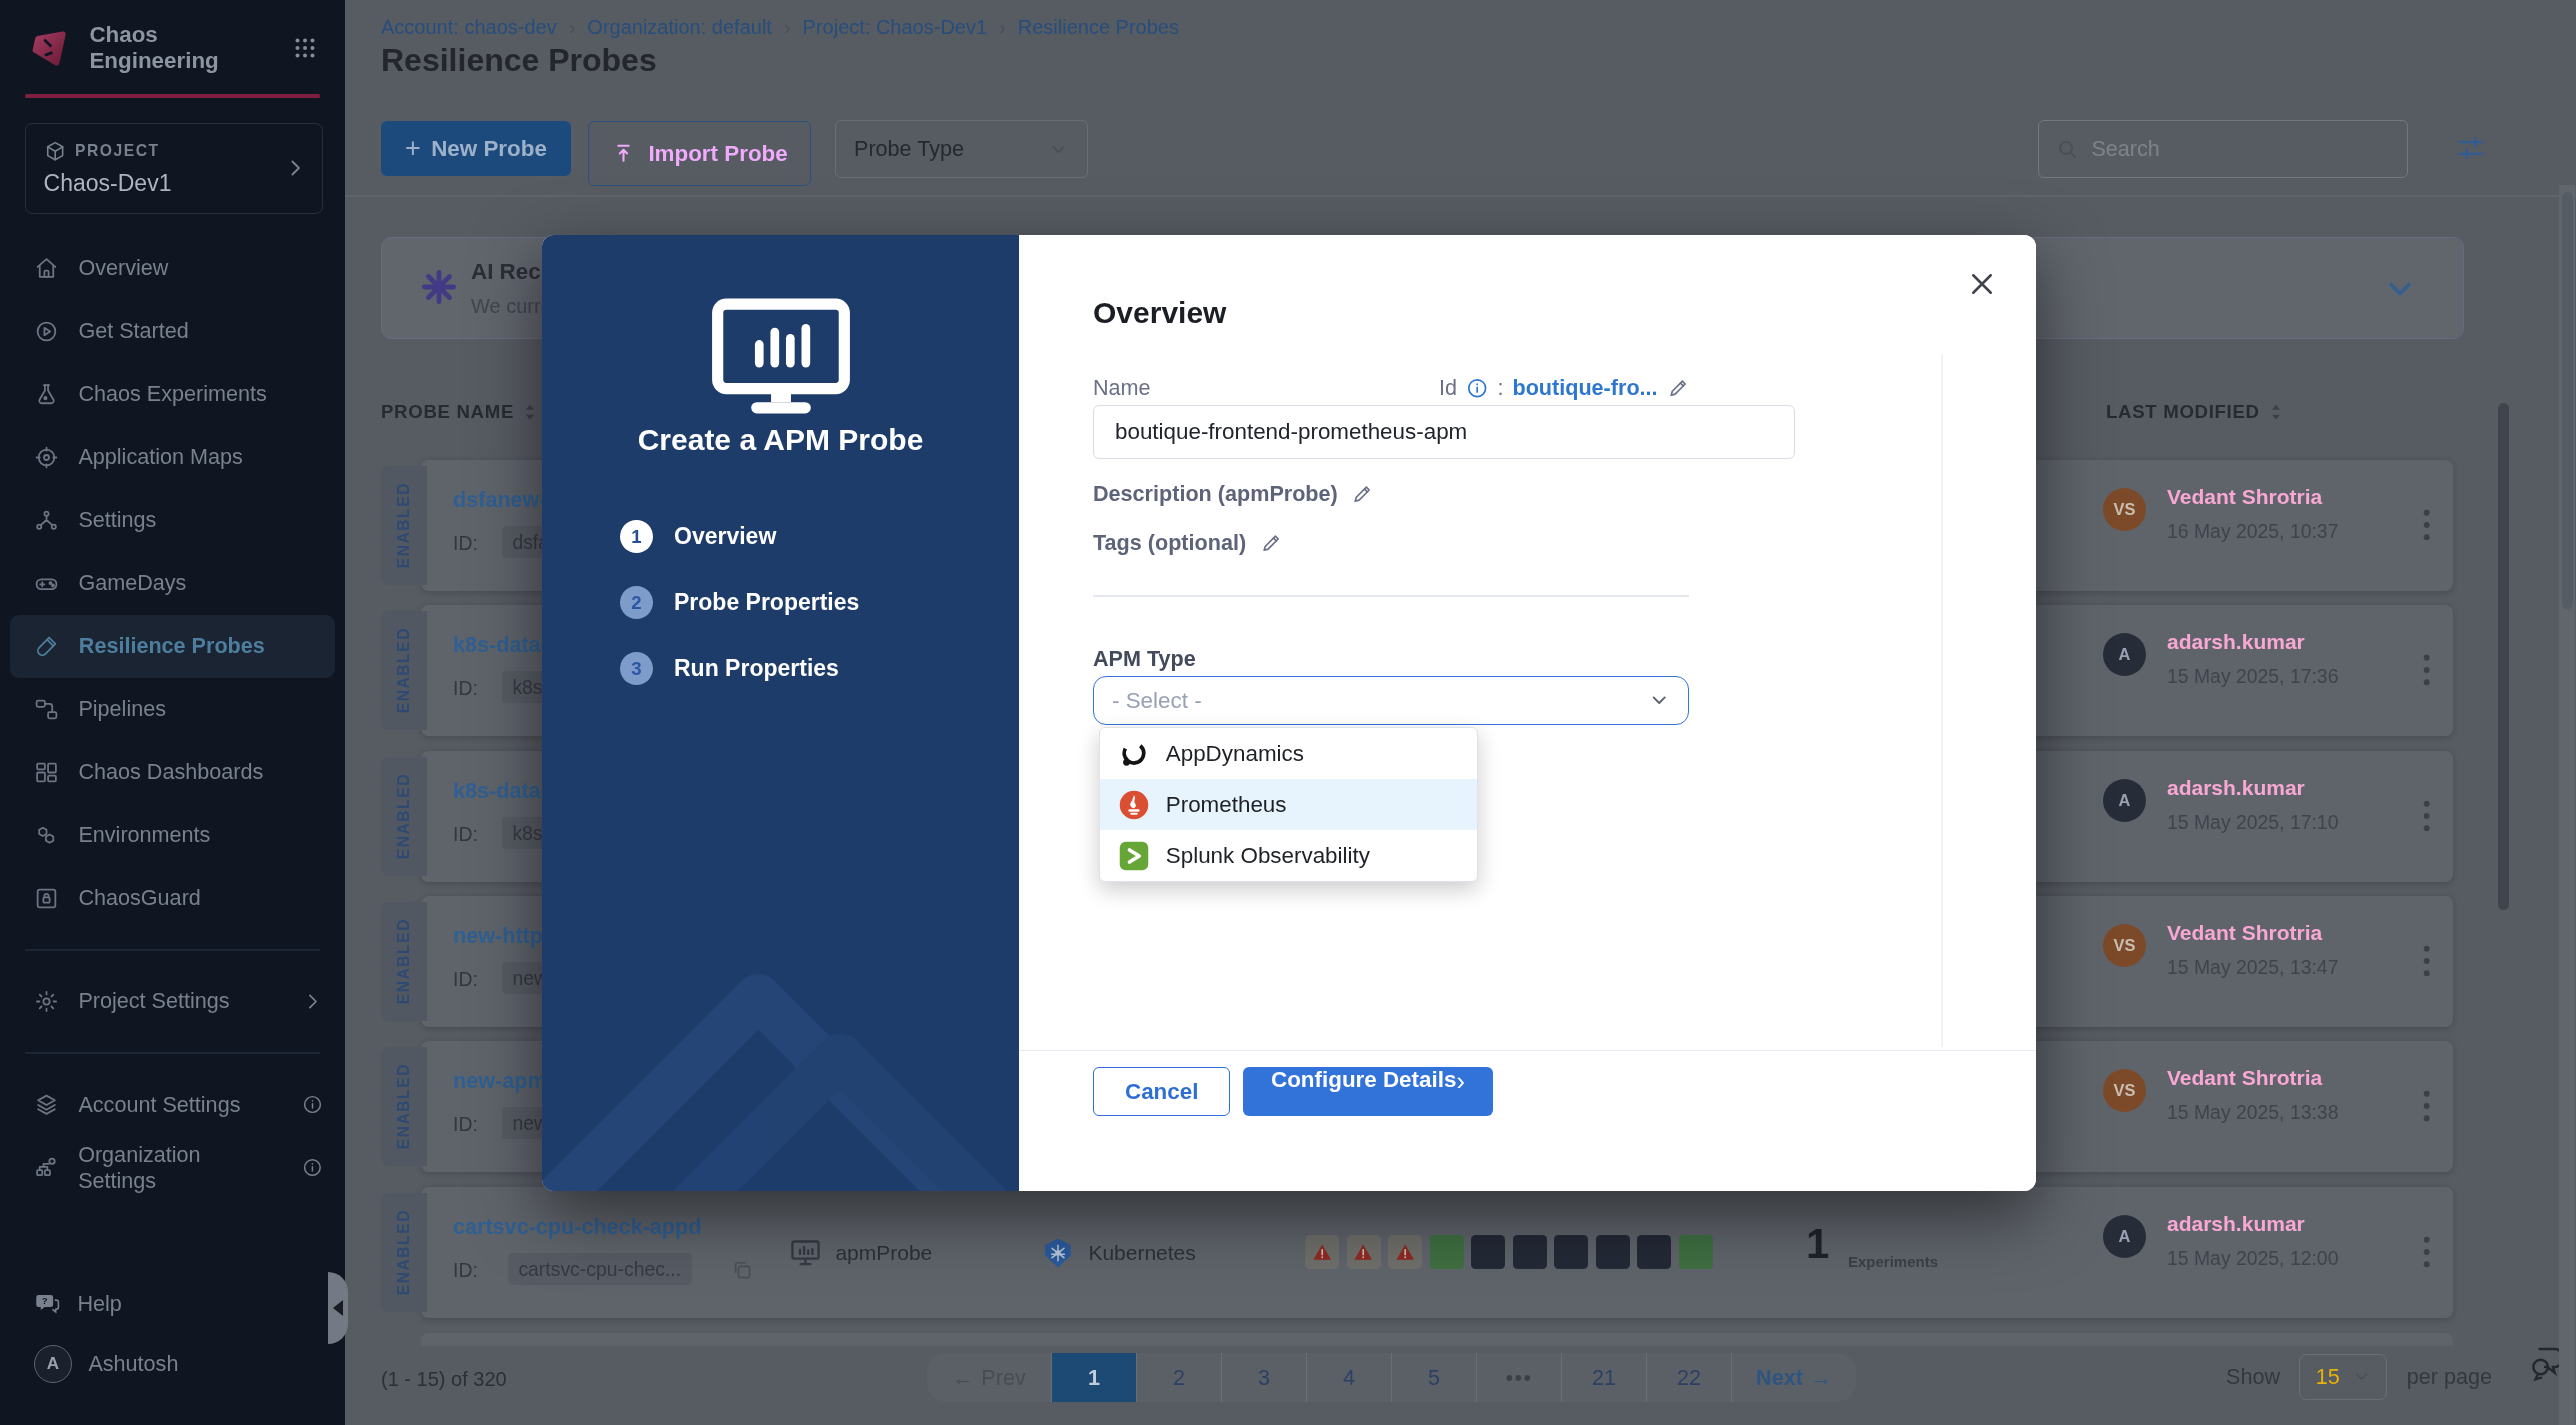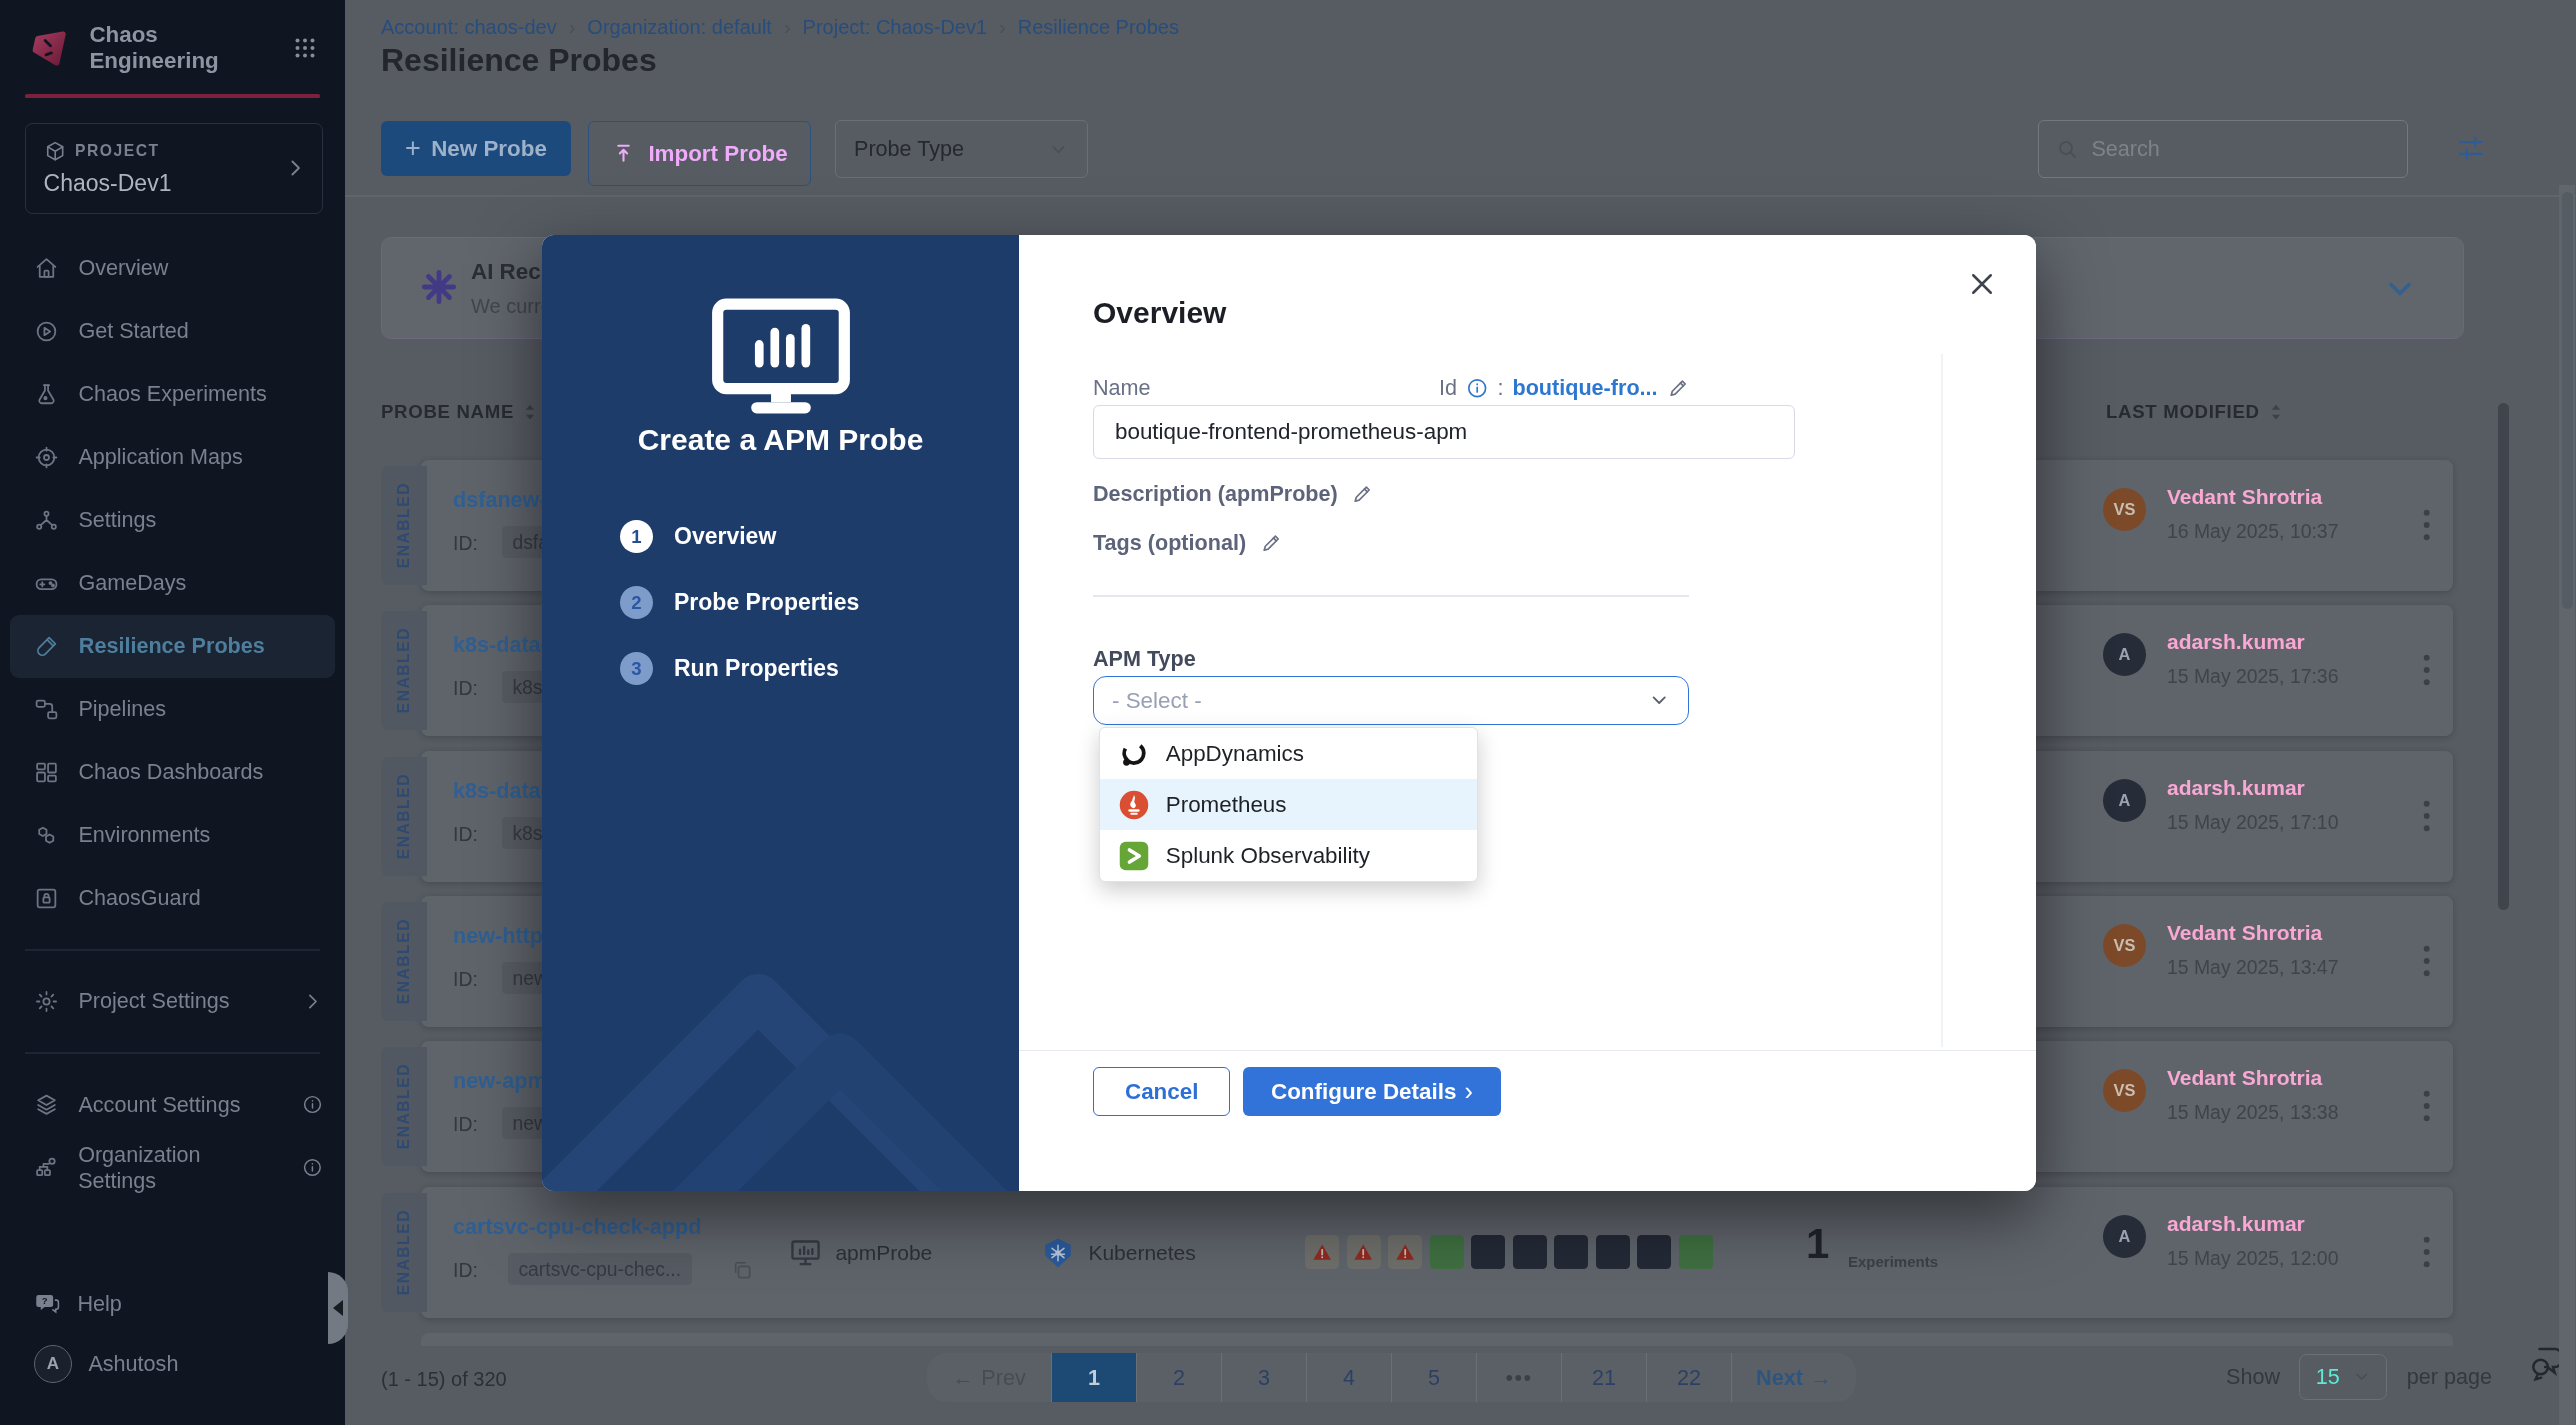--- a/index.html
+++ b/index.html
@@ -69,21 +69,21 @@
   .exp-lab{position:absolute;left:1467px;top:66px;font-size:15px;font-weight:bold;color:#3c4046}
   .row-sliver{position:absolute;left:76px;top:1333px;width:2032px;height:13.4px;background:#5f646b;border-radius:7.5px 7.5px 0 0}
   .range-txt{position:absolute;left:36px;top:1368px;font-size:20px;color:#2b2f36}
   .pager{position:absolute;left:582px;top:1353px;height:49px;background:#5b6067;border-radius:19.4px;display:flex;align-items:stretch;overflow:hidden}
   .pcell{display:flex;align-items:center;justify-content:center;min-width:72px;border-right:0.7px solid #6a6f76;font-size:21.6px;color:#2c4064;cursor:pointer;padding:0 6px}
   .pcell:last-child{border-right:none}
   .pcell.pnav{min-width:112px;color:#474c54;gap:7.5px}
   .pcell.pnext{color:#2d557f;font-weight:bold}
   .pcell.active{background:#1d4a74;color:#c0cedc;font-weight:bold}
   .show-group{position:absolute;left:1881px;top:1354px;display:flex;align-items:center;gap:19.4px;font-size:21.6px;color:#33383f}
-  .show-box{width:88px;height:46px;border:1.5px solid #6b7077;border-radius:7.5px;display:flex;align-items:center;justify-content:center;gap:12px;color:#5eead4;cursor:pointer;box-sizing:border-box}
+  .show-box{width:88px;height:46px;border:1.5px solid #6b7077;border-radius:7.5px;display:flex;align-items:center;justify-content:center;gap:12px;color:#eab308;cursor:pointer;box-sizing:border-box}
   .chat-fab{position:absolute;left:2181px;top:1340px;cursor:pointer}
   .scroll-thumb{position:absolute;left:2153px;top:403px;width:11.2px;height:507px;border-radius:6px;background:#3f444d;cursor:pointer}
   .edge-track{position:absolute;left:2214px;top:185px;width:16.4px;height:1240px;background:#61666d}
   .edge-thumb{position:absolute;left:2217px;top:192px;width:11.2px;height:417px;border-radius:6px;background:#565c64}
   
   .modal{position:absolute;left:542px;top:235px;width:1494px;height:956px;border-radius:12px;overflow:hidden;display:flex;background:#ffffff;box-shadow:0 22.4px 67px rgba(0,0,0,.5);z-index:40}
   .wizard{width:477px;background:#1e3c6a;position:relative;flex-shrink:0}
   .wizard .wm{position:absolute;left:-52px;bottom:-37px;opacity:.55}
   .wiz-icon{position:absolute;left:50%;top:60px;transform:translateX(-50%)}
   .wiz-title{position:absolute;left:0;right:0;top:188px;text-align:center;color:#fff;font-size:30px;font-weight:bold}
@@ -105,21 +105,21 @@
   .opt-row .lab2{font-size:21.6px;font-weight:bold;color:#5d647a}
   .hdiv{position:absolute;left:74px;top:360px;width:596px;height:1.5px;background:#e4e7ee}
   .apm-lab{position:absolute;left:74px;top:411px;font-size:21.6px;font-weight:bold;color:#434a5c}
   .select{position:absolute;left:74px;top:441px;width:596px;height:49px;border:1.5px solid #3273d9;border-radius:13px;display:flex;align-items:center;justify-content:space-between;padding:0 18px;box-sizing:border-box;cursor:pointer;background:#fff}
   .select .ph{font-size:22.4px;color:#98a0b4}
   .menu{position:absolute;left:80px;top:492px;width:377px;background:#fff;border:0.7px solid #dfe2ea;border-radius:6px;box-shadow:0 7.5px 22.4px rgba(0,0,0,.2);overflow:hidden;z-index:5}
   .mitem{height:51px;display:flex;align-items:center;gap:16.4px;padding:0 19.4px;font-size:22.4px;color:#1e2126;cursor:pointer}
   .mitem.hover{background:#e7f4fd}
   .pane-footer{position:absolute;left:0;right:0;bottom:0;height:140px;border-top:1.5px solid #e6e9ef}
   .btn-cancel{position:absolute;left:74px;top:16.4px;height:49px;padding:0 31px;border:1.9px solid #2e6fd6;border-radius:6px;background:#fff;color:#2e6fd6;font-size:22.4px;font-weight:bold;display:flex;align-items:center;cursor:pointer;box-sizing:border-box}
-  .btn-next{position:absolute;left:224px;top:16.4px;height:49px;padding:0 28px;border-radius:6px;background:#3273d9;color:#fff;font-size:22.4px;font-weight:bold;display:flex;align-items:center;gap:8px;cursor:pointer}
+  .btn-next{position:absolute;left:224px;top:16.4px;height:49px;padding:0 28px;border-radius:6px;background:#3273d9;color:#fff;font-size:22.4px;font-weight:bold;display:flex;align-items:flex-start;gap:0;cursor:pointer}
   .form-edge{position:absolute;left:922px;top:119px;width:1.5px;height:693px;background:#f0f2f6}
 </style>
 </head>
 <body>
 
 <div class="page">
 
   <div class="sidebar">
     <div class="side-head">
       <div class="logo-box">

